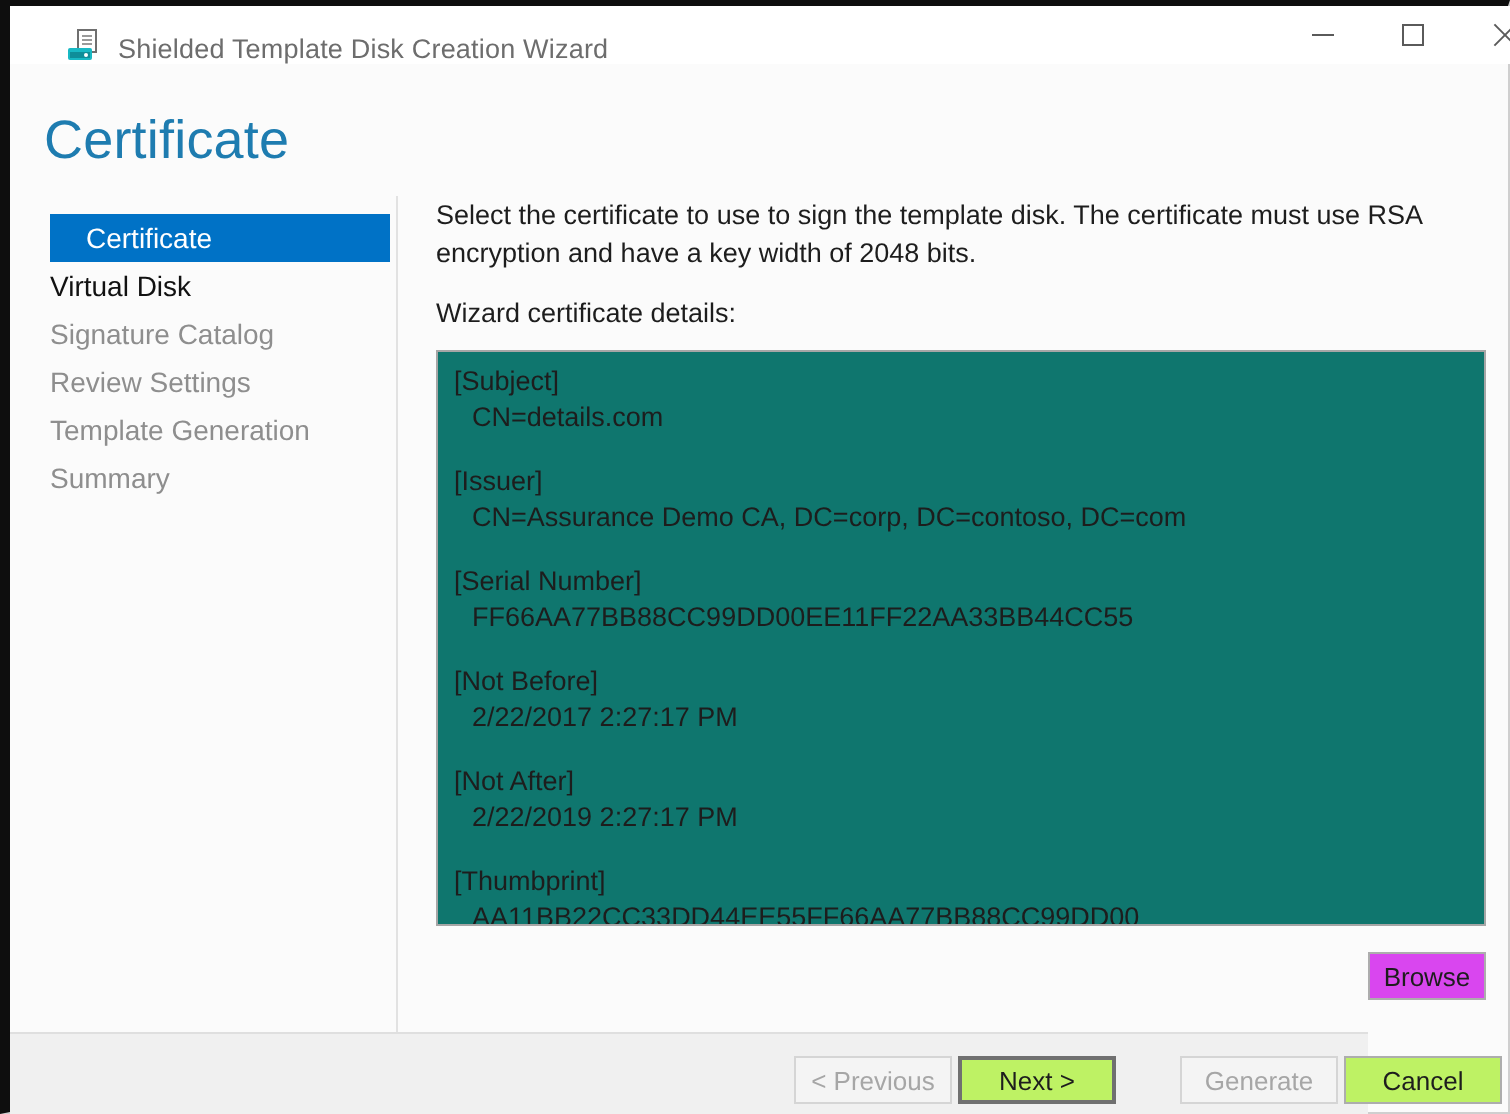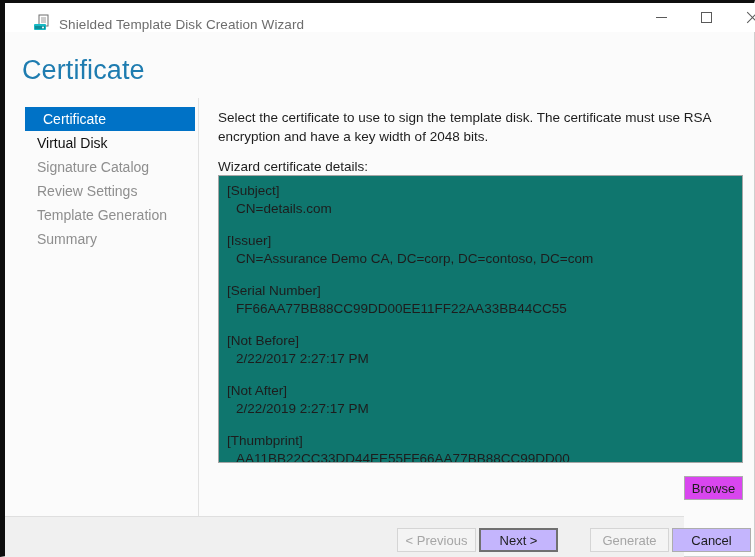--- a/index.html
+++ b/index.html
@@ -122,39 +122,37 @@
     width: 190px;
   }
   .nav-item {
     height: 24px;
     line-height: 24px;
     padding-left: 20px;
     font-size: 14px;
     color: #8e8e8e;
     white-space: nowrap;
     cursor: default;
-    margin-left: 12px;
   }
   .nav-item.active {
     background: #0072c6;
     color: #ffffff;
     margin-left: 20px;
     padding-left: 18px;
     width: 152px;
   }
   .nav-item.enabled { color: #111111; }
 
   
   .content {
     position: absolute;
     left: 213px; top: 0;
     width: 526px;
   }
   .instruction {
-    margin-top: 10px;
     font-size: 13.5px;
     color: #1d1d1d;
     line-height: 19px;
     width: 524px;
   }
   .sub-label {
     margin-top: 13px;
     font-size: 13.5px;
     color: #1d1d1d;
   }
@@ -203,21 +201,21 @@
     left: 0; top: 513px;
     width: 679px;
     height: 41px;
     background: #f0f0f0;
     border-top: 1px solid #dfdfdf;
   }
   .btn {
     position: absolute;
     top: 11px;
     height: 24px;
-    background: #c4b5fd;
+    background: #bef264;
     border: 1px solid #adadad;
     box-sizing: border-box;
     font-size: 13px;
     color: #1d1d1d;
     display: flex;
     align-items: center;
     justify-content: center;
     cursor: default;
     white-space: nowrap;
   }

